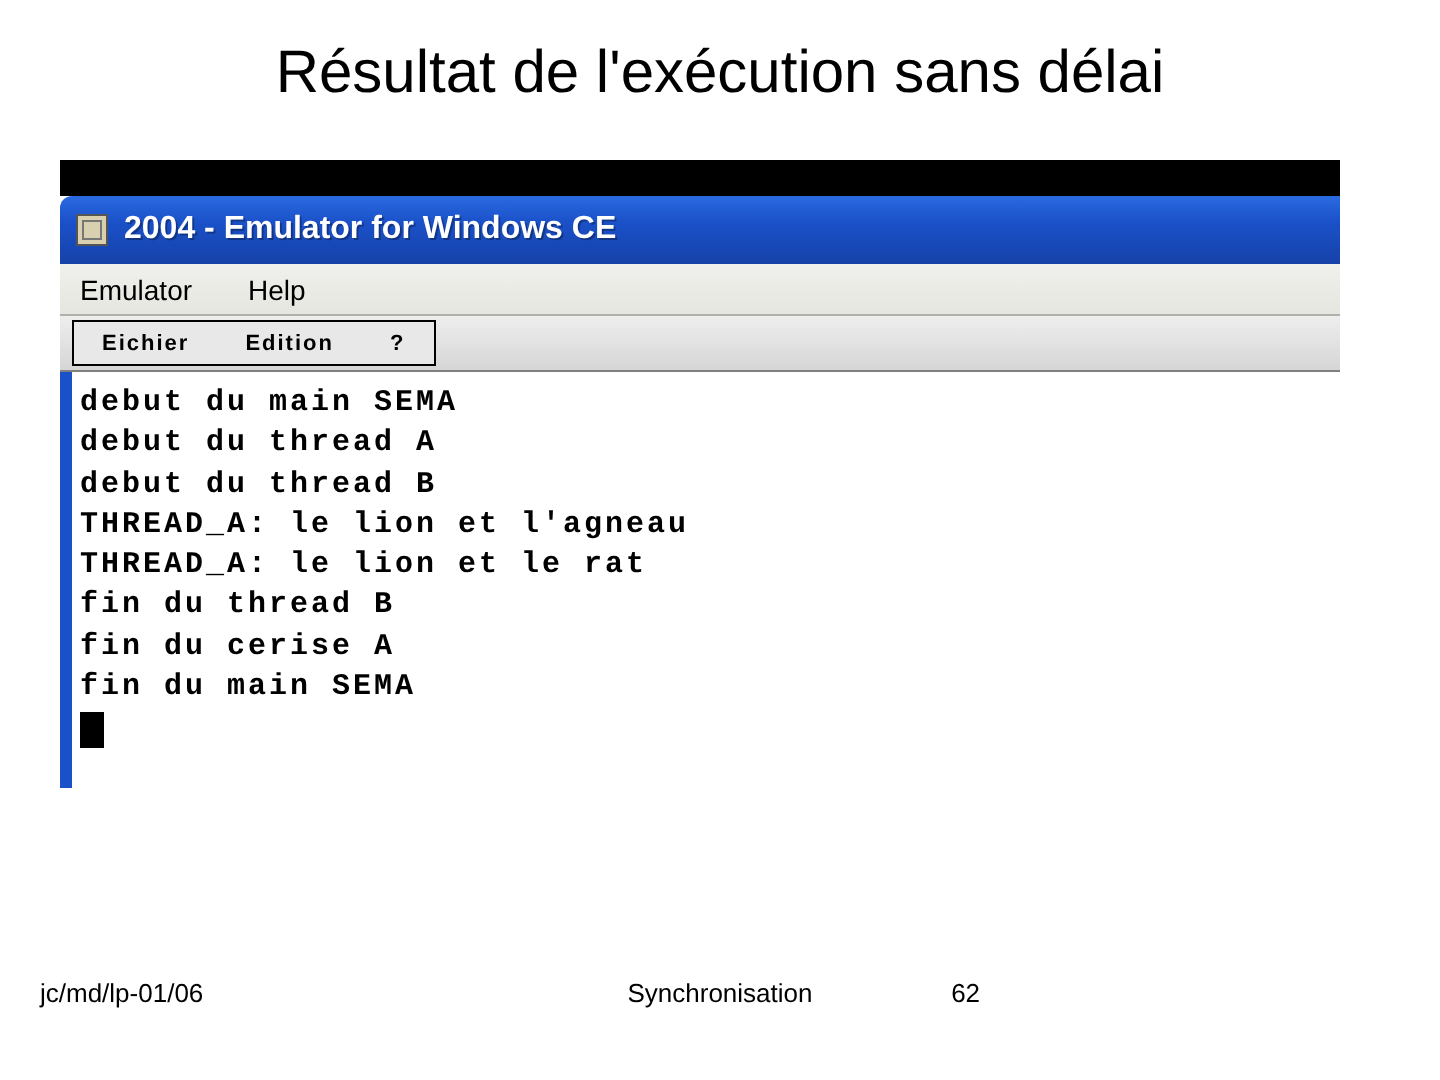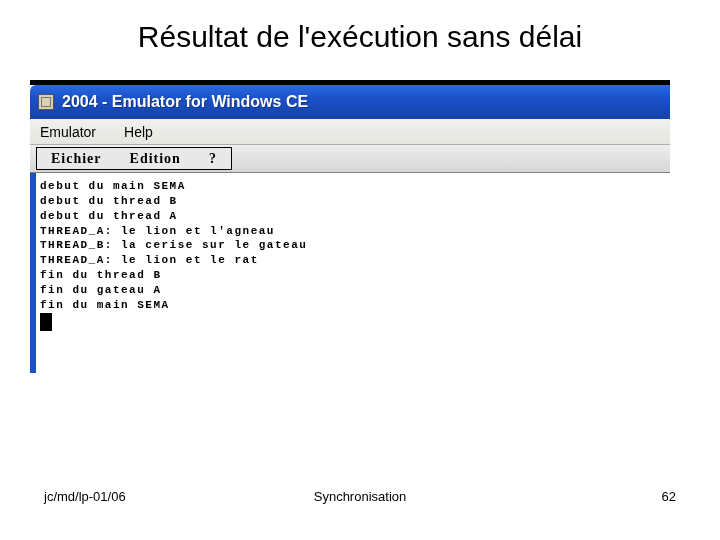--- a/index.html
+++ b/index.html
@@ -26,21 +26,21 @@
     font-size: 30px;
     color: #000;
     font-weight: 400;
   }
   .window-wrap {
     position: absolute;
     top: 80px;
     left: 30px;
     width: 640px;
     background: #000;
-    padding: 5px 0 0 0;
+    padding: 18px 0 0 0;
   }
   .window {
     background: #fff;
   }
   .titlebar {
     height: 34px;
     background: linear-gradient(to bottom, #2a6ae0 0%, #1a50c8 40%, #1642a8 100%);
     border-top-left-radius: 6px;
     display: flex;
     align-items: center;
@@ -95,32 +95,32 @@
     bottom: 2px;
     display: flex;
     align-items: center;
     gap: 0;
     border: 1px solid #000;
     background: #e8e8e8;
     padding: 0;
   }
   .inner-menu span {
     padding: 0 14px;
-    font-family: Liberation Serif, serif;
+    font-family: Liberation Sans, sans-serif;
     font-weight: bold;
-    font-size: 14px;
+    font-size: 11px;
     letter-spacing: 1px;
     text-align: right;
   }
   .console {
     background: #fff;
     padding: 6px 4px 20px 4px;
     font-family: "Courier New", monospace;
     font-weight: bold;
-    font-size: 11px;
+    font-size: 15px;
     line-height: 1.35;
     letter-spacing: 1.5px;
     color: #000;
     min-height: 200px;
     position: relative;
     border-left: 6px solid #1a50c8;
   }
   .console .line { white-space: pre; }
   .cursor-block {
     display: inline-block;
@@ -128,27 +128,27 @@
     height: 18px;
     background: #000;
     vertical-align: bottom;
   }
   .footer {
     position: absolute;
     bottom: 36px;
     left: 0;
     right: 0;
     display: flex;
-    padding: 0 44px;
+    padding: 0 20px;
     font-size: 13px;
     color: #000;
   }
   .footer .f-left { flex: 0 0 33%; text-align: left; }
   .footer .f-center { flex: 0 0 34%; text-align: center; }
-  .footer .f-right { flex: 0 0 33%; text-align: right; }
+  .footer .f-right { flex: 0 0 33%; }
 </style>
 </head>
 <body>
 
 <div class="slide">
 
   <div class="title">Résultat de l'exécution sans délai</div>
 
   <div class="window-wrap">
     <div class="window">
@@ -166,27 +166,26 @@
       <div class="submenubar">
         <div class="inner-menu">
           <span>Eichier</span>
           <span>Edition</span>
           <span>?</span>
         </div>
       </div>
 
       <div class="console">
         <div class="line">debut du main SEMA</div>
+        <div class="line">debut du thread A</div>
         <div class="line">debut du thread B</div>
-        <div class="line">debut du thread A</div>
         <div class="line">THREAD_A: le lion et l'agneau</div>
-        <div class="line">THREAD_B: la cerise sur le gateau</div>
         <div class="line">THREAD_A: le lion et le rat</div>
         <div class="line">fin du thread B</div>
-        <div class="line">fin du gateau A</div>
+        <div class="line">fin du cerise A</div>
         <div class="line">fin du main SEMA</div>
         <div class="line"><span class="cursor-block"></span></div>
       </div>
 
     </div>
   </div>
 
   <div class="footer">
     <div class="f-left">jc/md/lp-01/06</div>
     <div class="f-center">Synchronisation</div>

